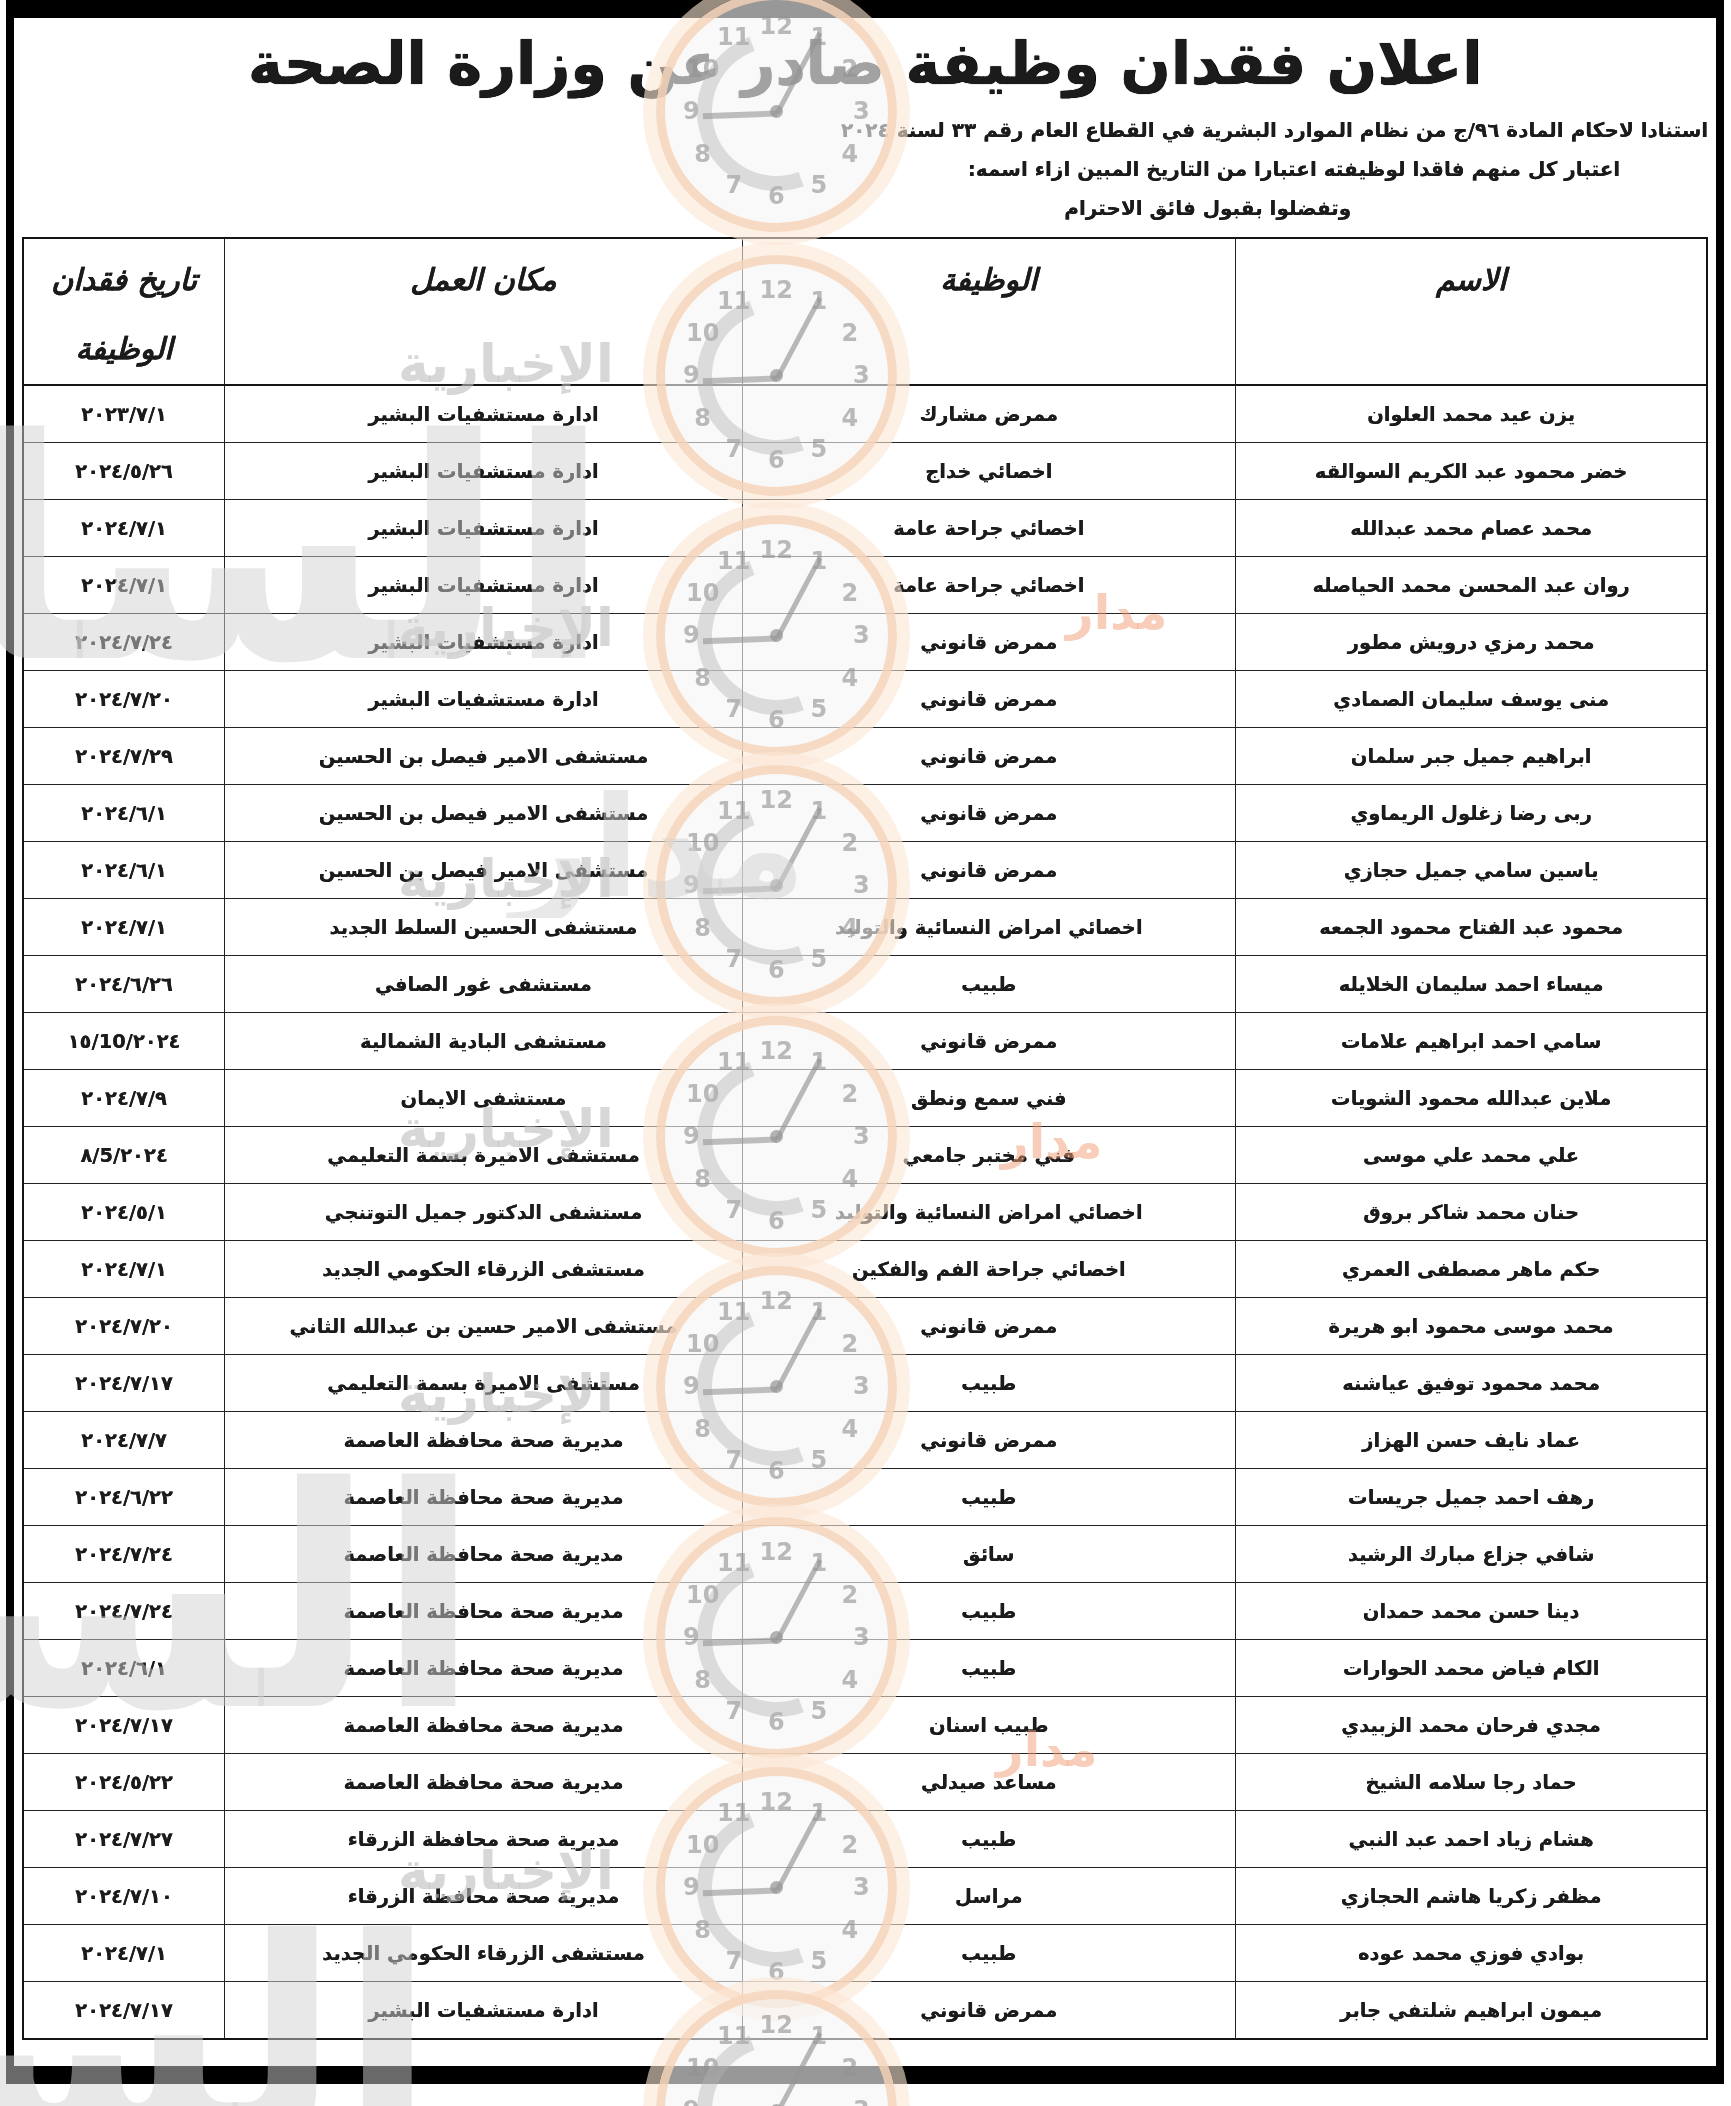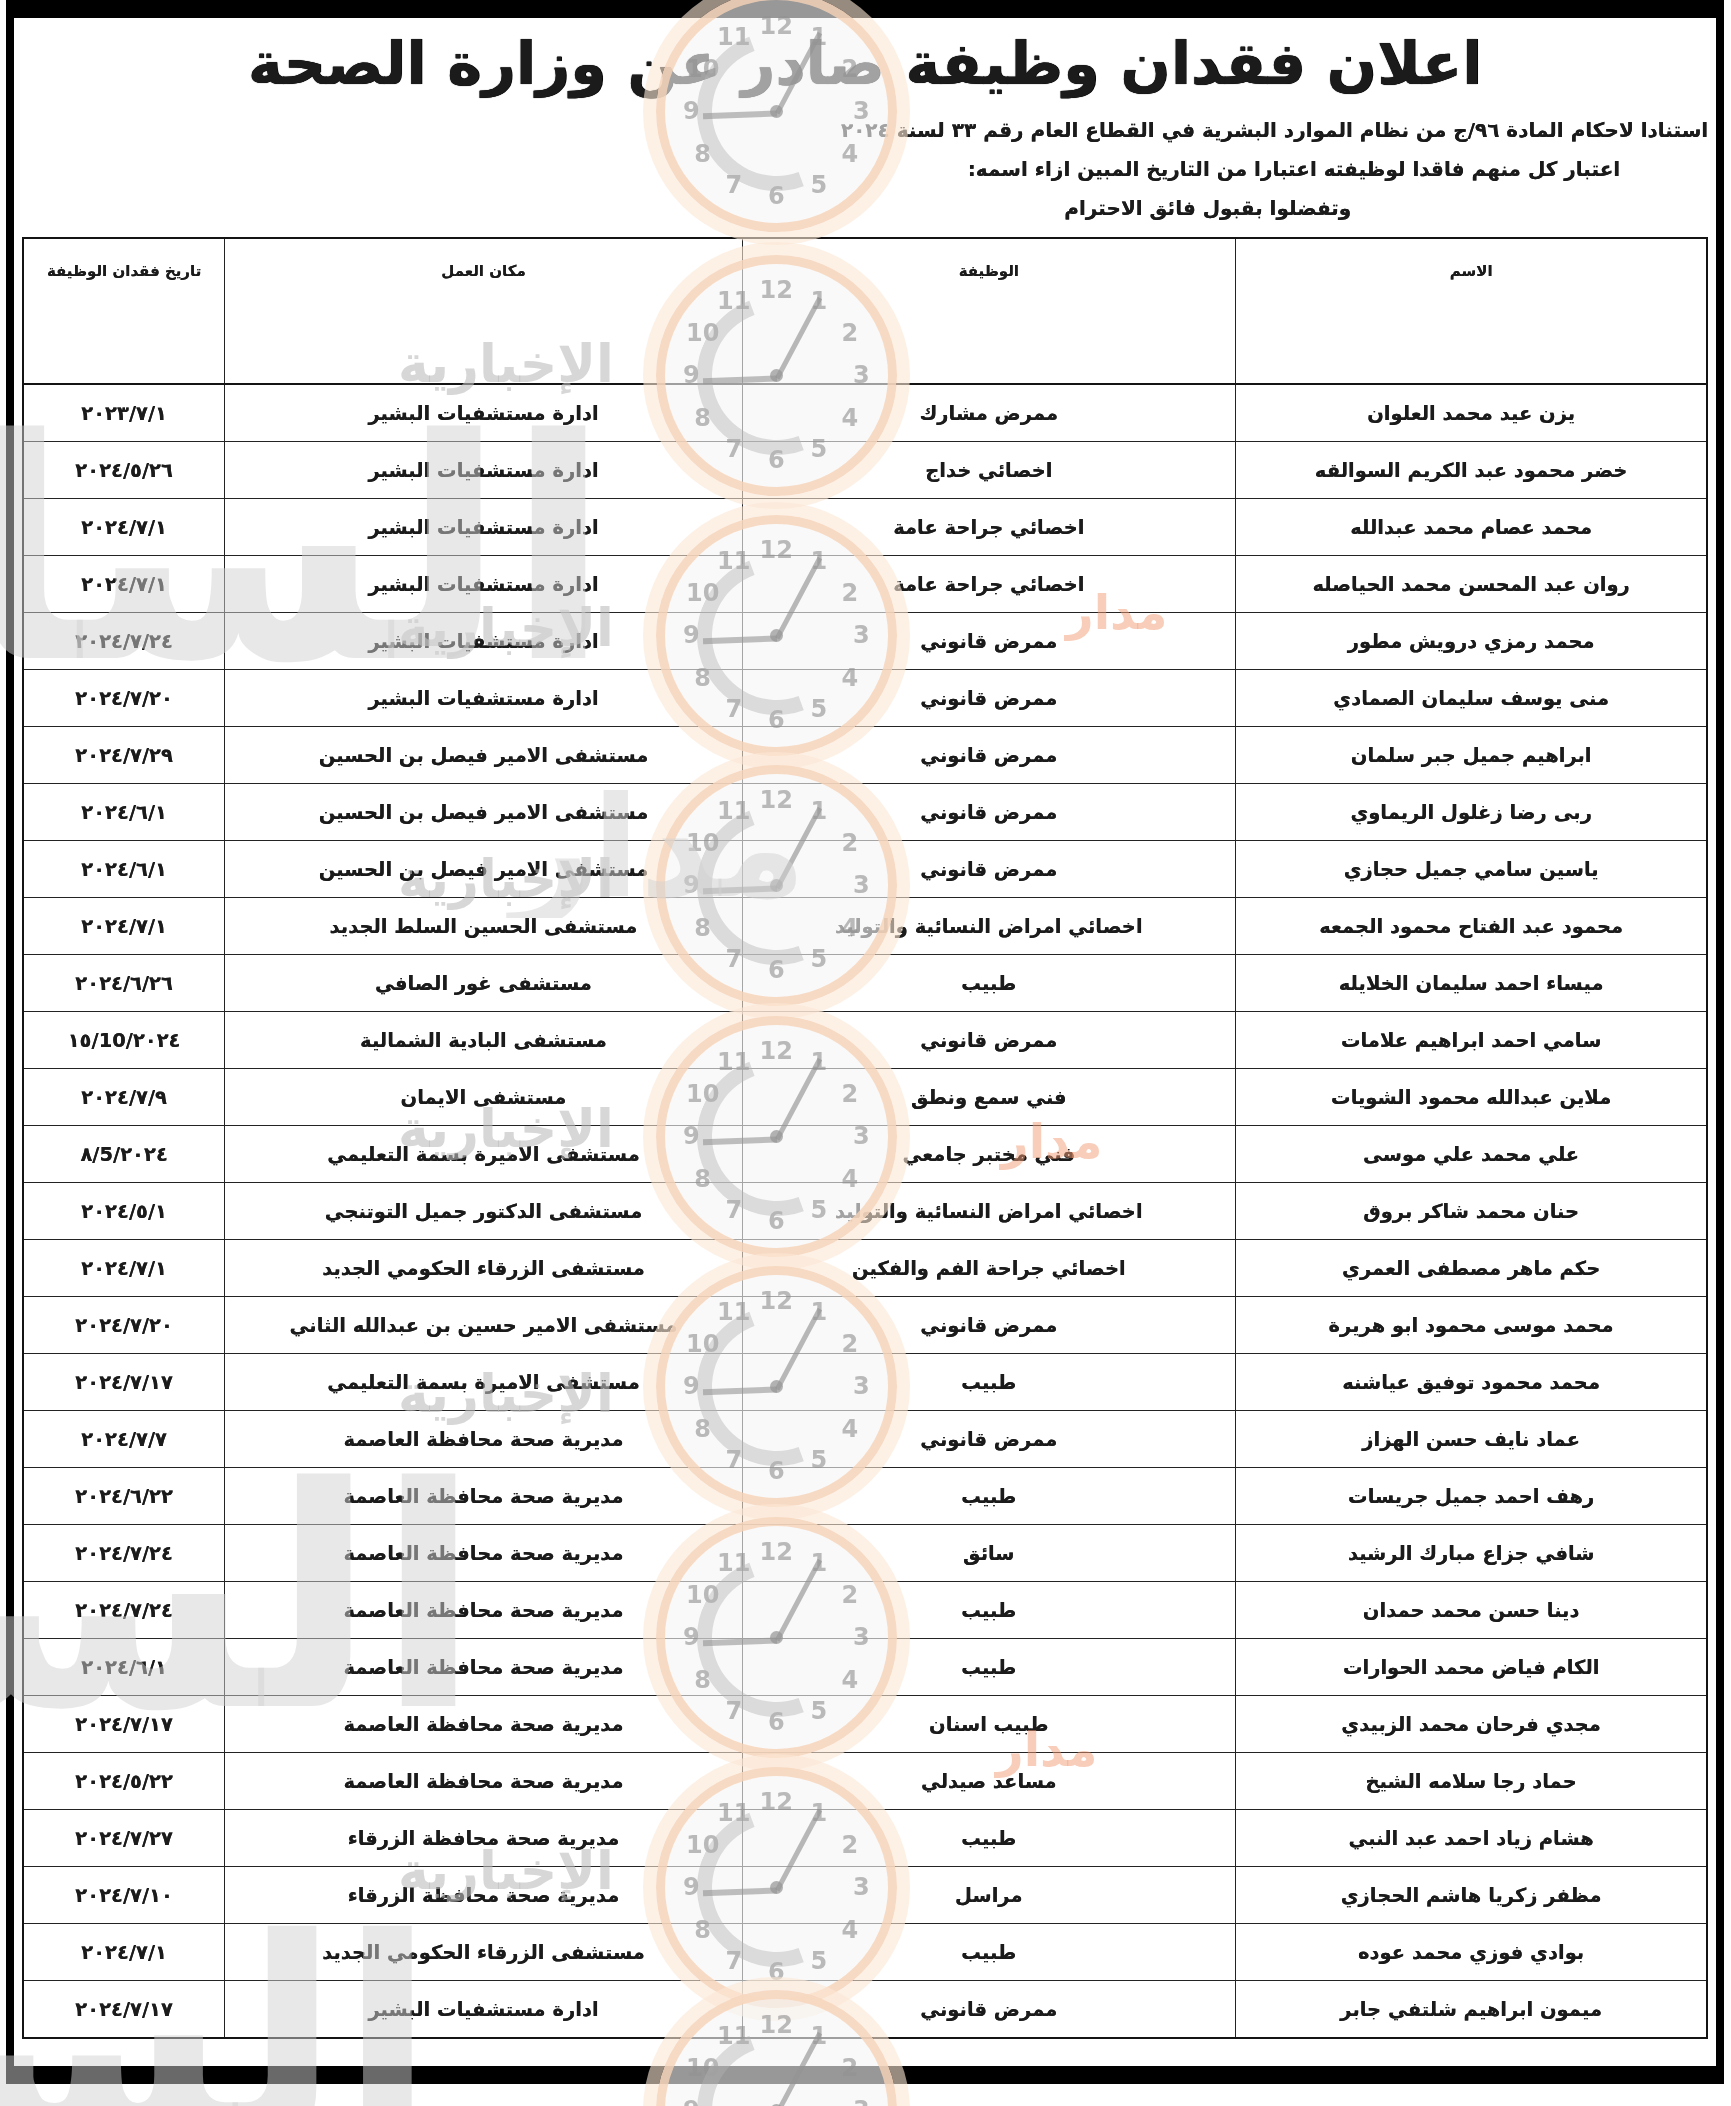--- a/index.html
+++ b/index.html
@@ -47,24 +47,25 @@
     border:1.9px solid #232323;
     text-align:center;
     vertical-align:middle;
     font-weight:bold;
     overflow:hidden;
     text-shadow:0 0 0.6px #333;
   }
   table.emp th{
     height:128px;
     vertical-align:top;
-    padding-top:15px;
-    font-size:15px;
+    padding-top:6px;
+    font-size:30px;
     line-height:2.3;
     border-bottom:2.8px solid #141414;
+    font-style:italic;
   }
   table.emp td{
     height:56px;
     font-size:19.5px;
     padding:0 3.7px;
   }
   td.c-date{font-size:17.6px;letter-spacing:0.9px;}
   
   .watermark{
     position:absolute;inset:0;

